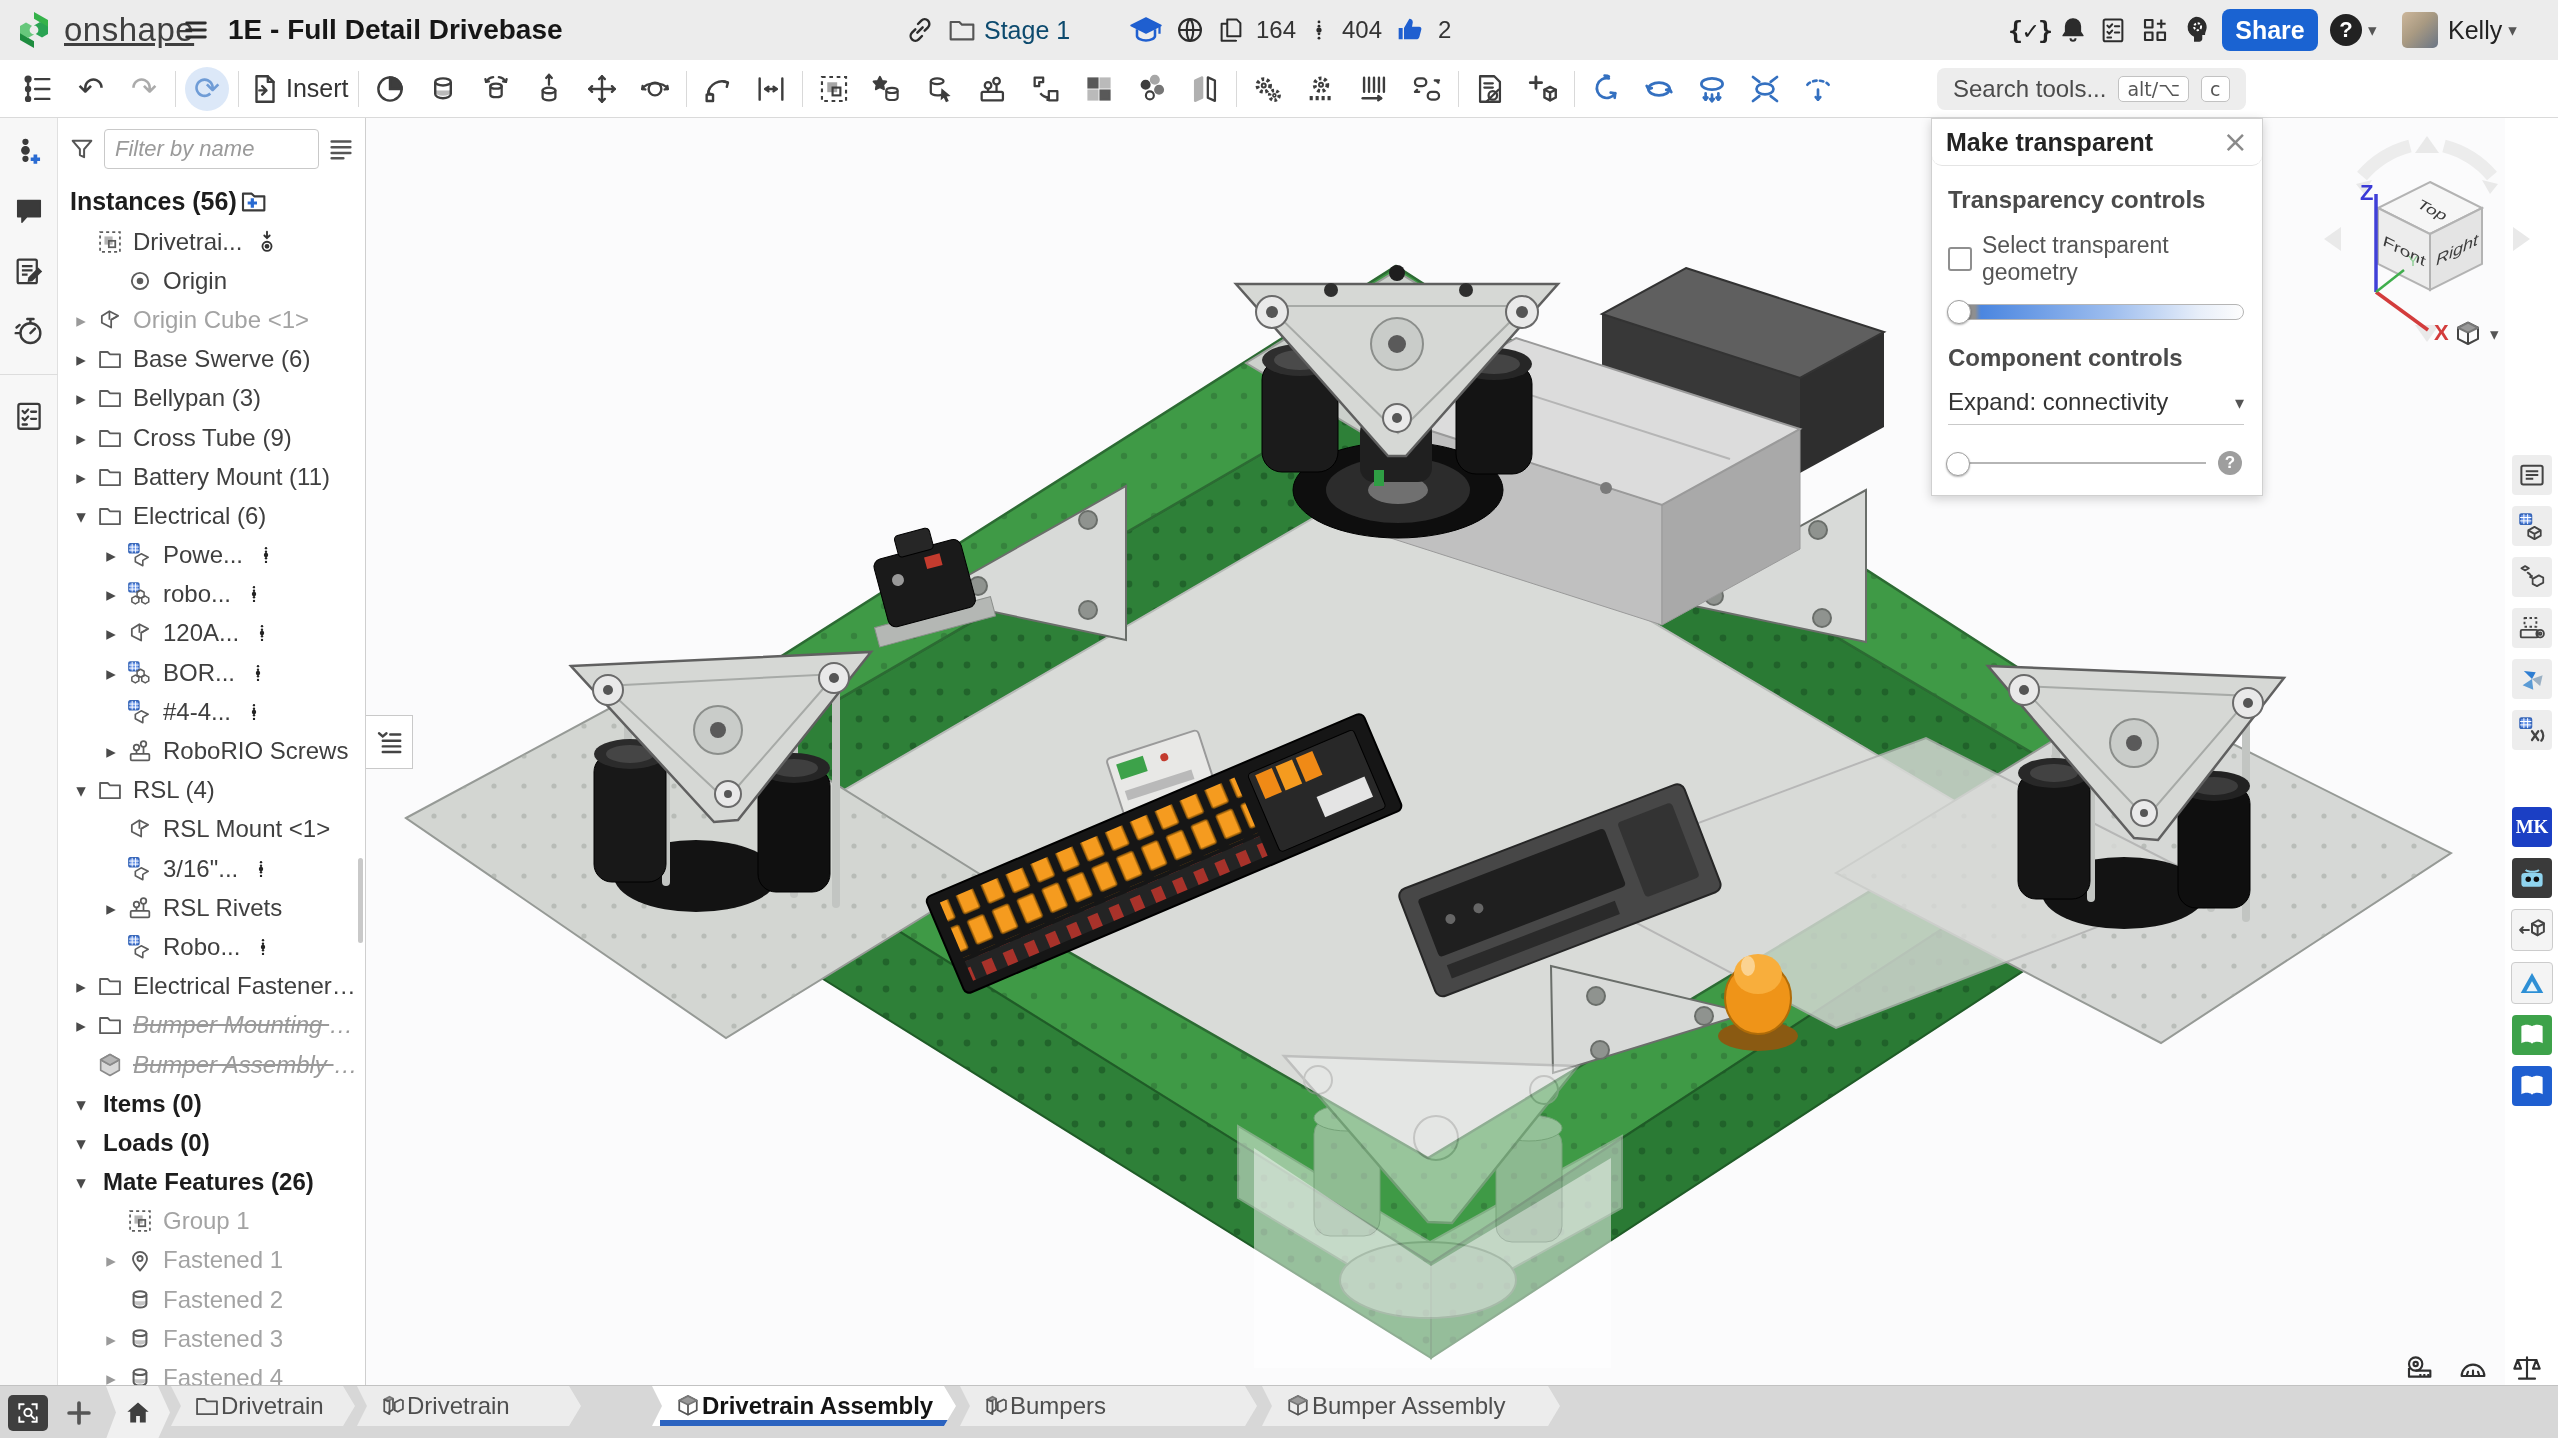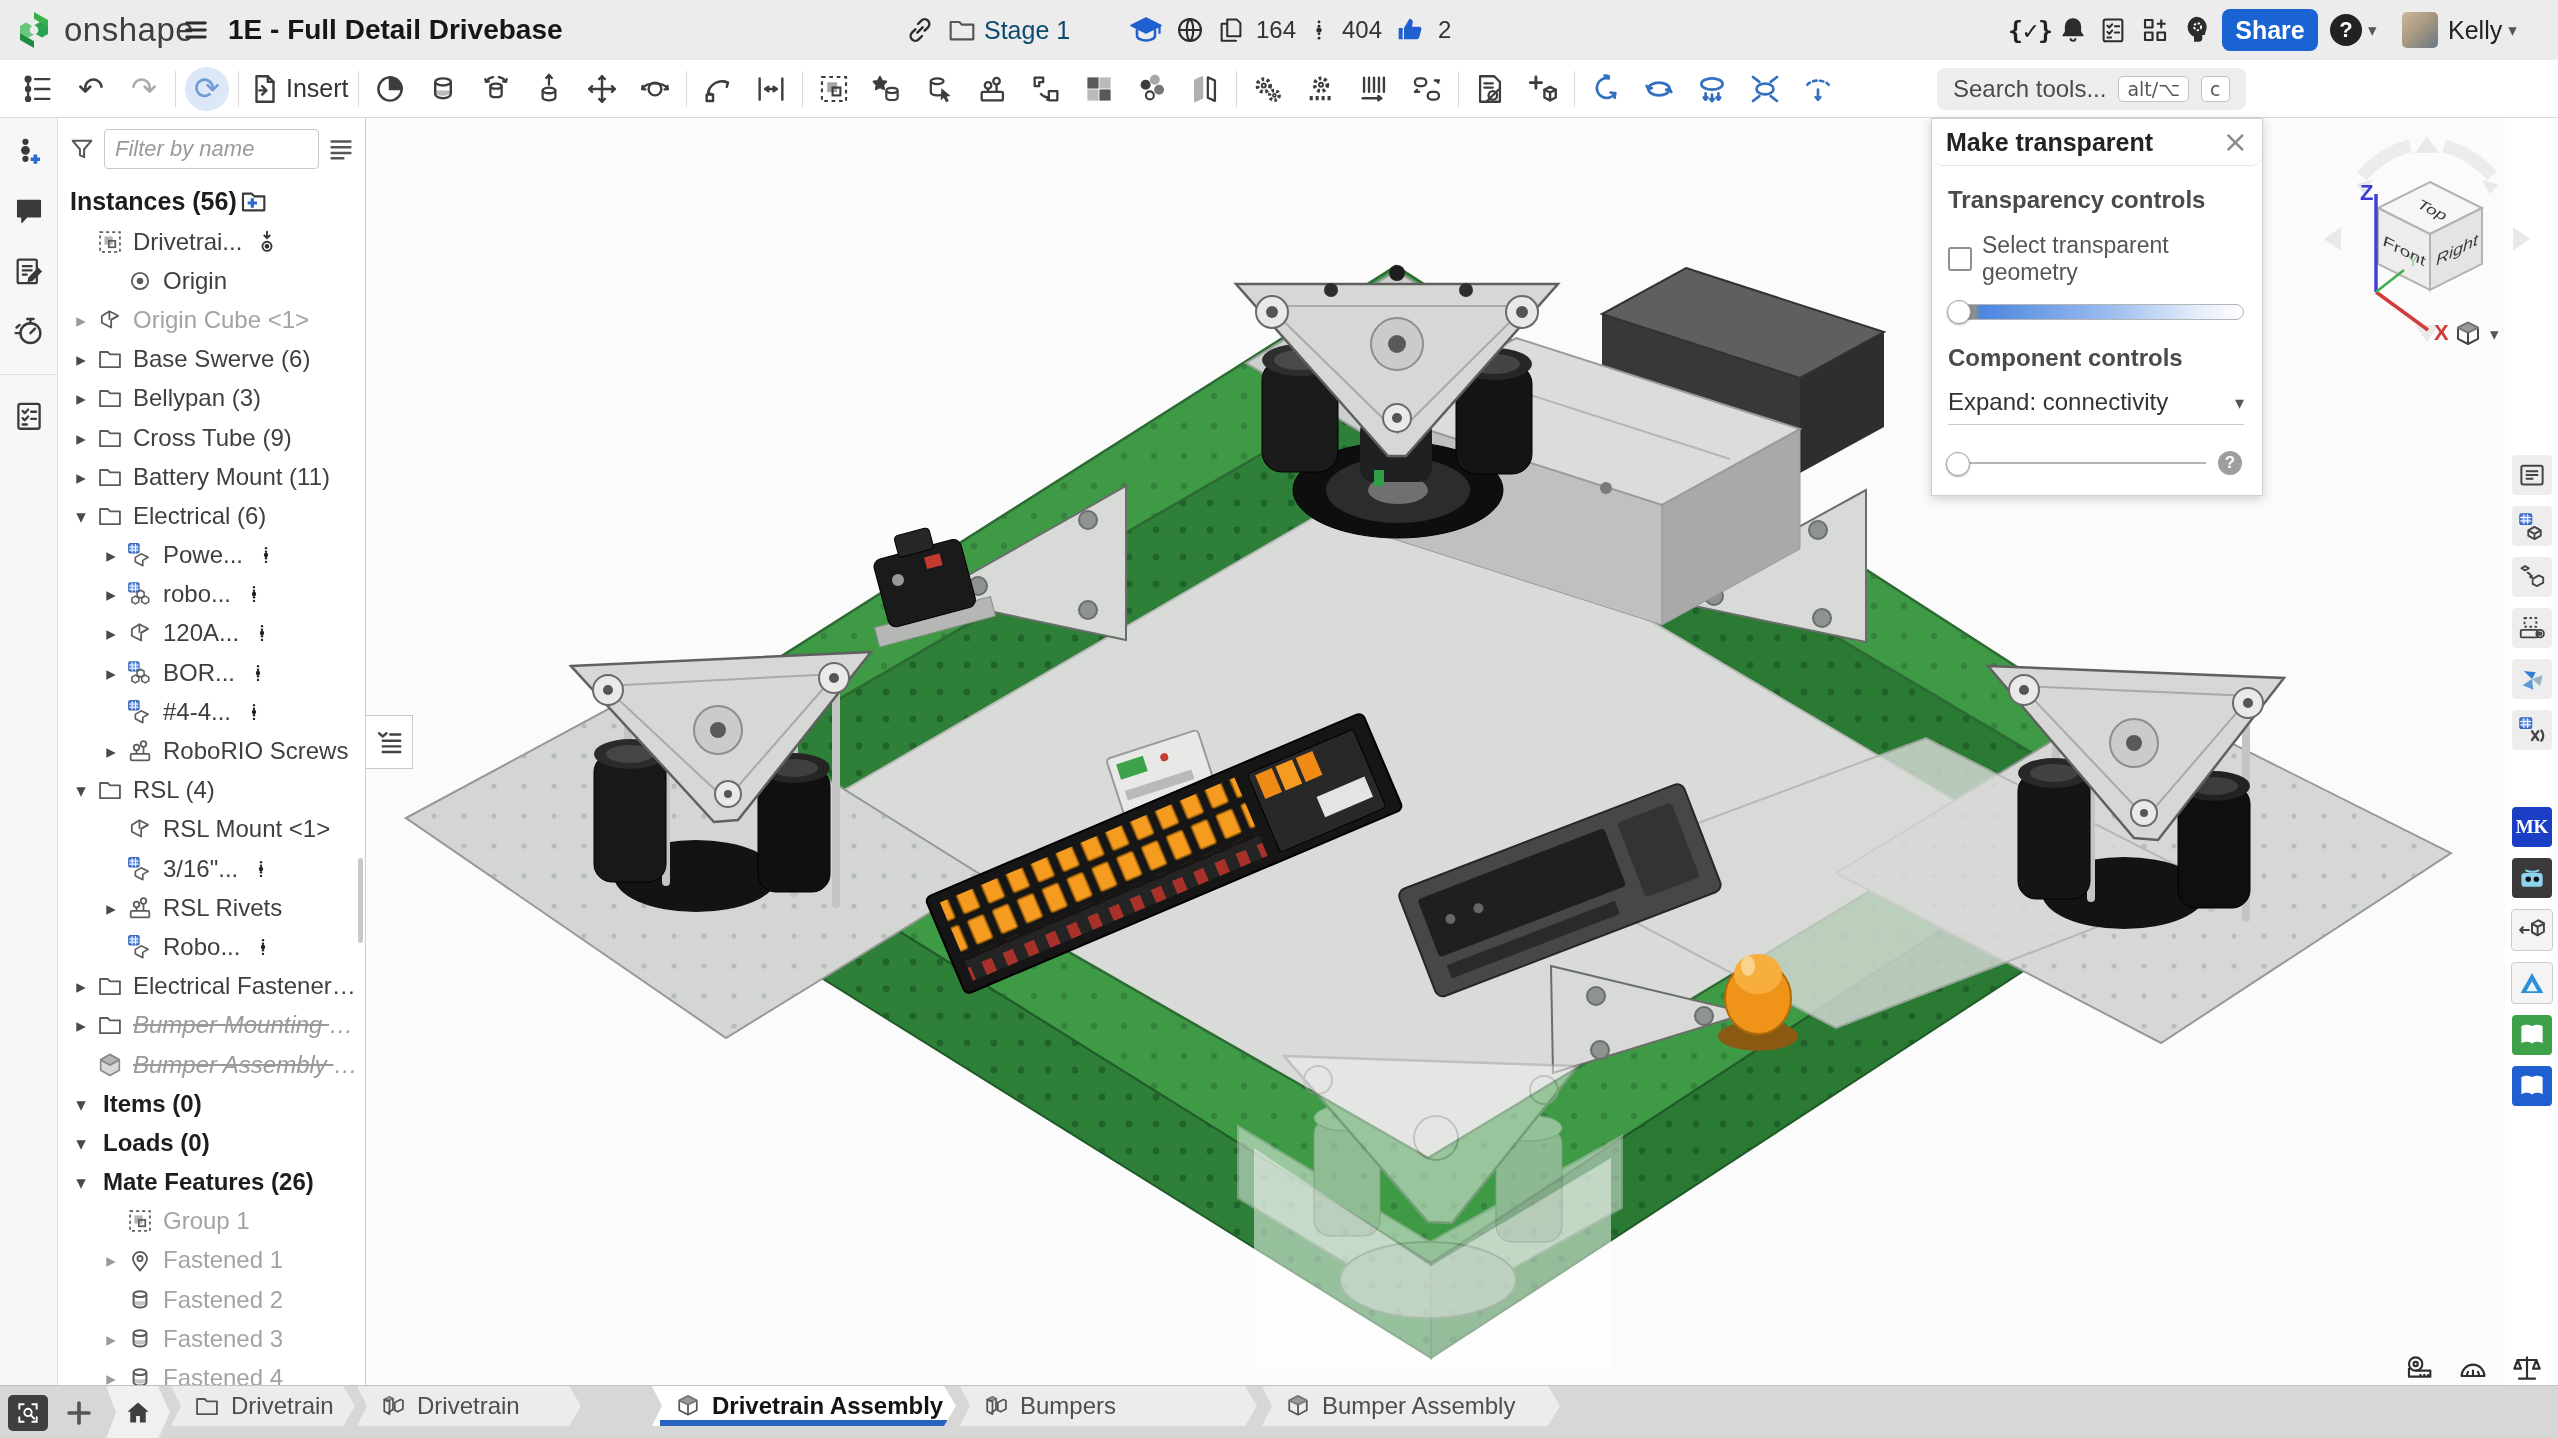--- a/index.html
+++ b/index.html
@@ -3,21 +3,21 @@
 <meta charset="utf-8">
 <style>
   html,body{margin:0;padding:0;background:#fff;}
   body{width:2558px;height:1438px;position:relative;overflow:hidden;
        font-family:"Liberation Sans",sans-serif;-webkit-font-smoothing:antialiased;color:#333;}
   .glyphfont,.arr,.caret,kbd,.dotsym{font-family:"DejaVu Sans",sans-serif;}
   svg{display:block;}
   
   #topbar{position:absolute;left:0;top:0;width:2558px;height:60px;background:#ececec;}
   #topbar .abs{position:absolute;top:0;height:60px;display:flex;align-items:center;}
-  .brand{font-size:33px;color:#3f3f3f;letter-spacing:.5px;}
+  .brand{font-size:33px;color:#3f3f3f;letter-spacing:.5px;text-decoration:underline;}
   .doctitle{font-size:28px;font-weight:bold;color:#161616;white-space:nowrap;}
   .docsub{font-size:26px;color:#9b9b9b;white-space:nowrap;background:#f2f2f2;padding:2px 10px;border-radius:4px;}
   .wsname{font-size:25px;color:#0c4a6e;}
   .statnum{font-size:24px;color:#333;margin-left:8px;}
   .tico{width:32px;height:32px;color:#2c2c2c;}
   .tico svg{width:100%;height:100%;}
   .blueico{color:#1f5fd0;}
   .share{background:#1a63d2;color:#fff;border:none;border-radius:8px;font-size:25px;font-weight:bold;
           width:96px;height:42px;cursor:pointer;font-family:inherit;}
   .helpbadge{width:32px;height:32px;border-radius:50%;background:#222;color:#fff;font-size:22px;font-weight:bold;
@@ -132,21 +132,21 @@
   #tabbar{position:absolute;left:0;top:1385px;width:2558px;height:53px;background:#d7d7d7;border-top:1px solid #c2c2c2;}
   #tabsearch{position:absolute;left:8px;top:9px;width:40px;height:36px;background:#3f3f3f;border-radius:5px;color:#fff;
              display:flex;align-items:center;justify-content:center;}
   #tabsearch svg{width:26px;height:26px;}
   #tabplus{position:absolute;left:62px;top:10px;width:34px;height:34px;color:#555;}
   #tabplus svg{width:100%;height:100%;}
   #tabhome{position:absolute;left:106px;top:0;width:64px;height:53px;background:#f0f0f0;color:#3f3f3f;
            display:flex;align-items:center;justify-content:center;
            clip-path:polygon(0 0,calc(100% - 12px) 0,100% 50%,calc(100% - 12px) 100%,0 100%,10px 50%);}
   #tabhome svg{width:30px;height:30px;}
-  .tab{position:absolute;top:0;height:40px;background:#ececec;display:flex;align-items:center;gap:10px;padding-left:22px;
+  .tab{position:absolute;top:0;height:40px;background:#ececec;display:flex;align-items:center;padding-left:22px;
        box-sizing:border-box;font-size:24px;color:#4e4e4e;white-space:nowrap;
        clip-path:polygon(0 0,calc(100% - 12px) 0,100% 50%,calc(100% - 12px) 100%,0 100%,10px 50%);}
   .tab .tic2{width:28px;height:28px;color:#555;flex:0 0 28px;}
   .tab .tic2 svg{width:100%;height:100%;}
   .tab.active{background:#fff;color:#141414;font-weight:bold;}
   .tab.active::after{content:"";position:absolute;left:8px;right:8px;bottom:0;height:6px;background:#2b63c0;}
 </style>
 </head>
 <body>
 

